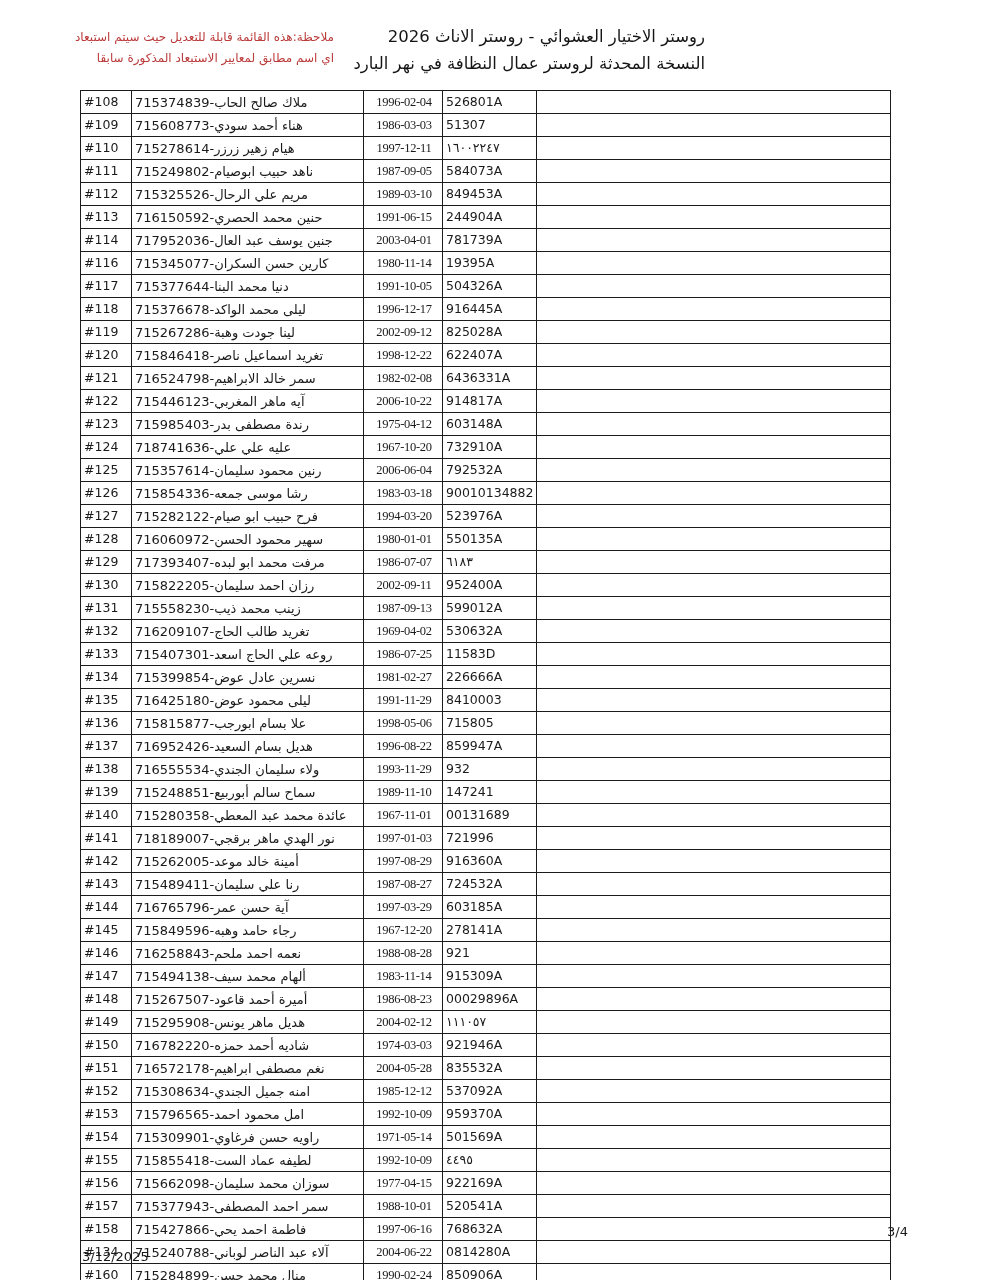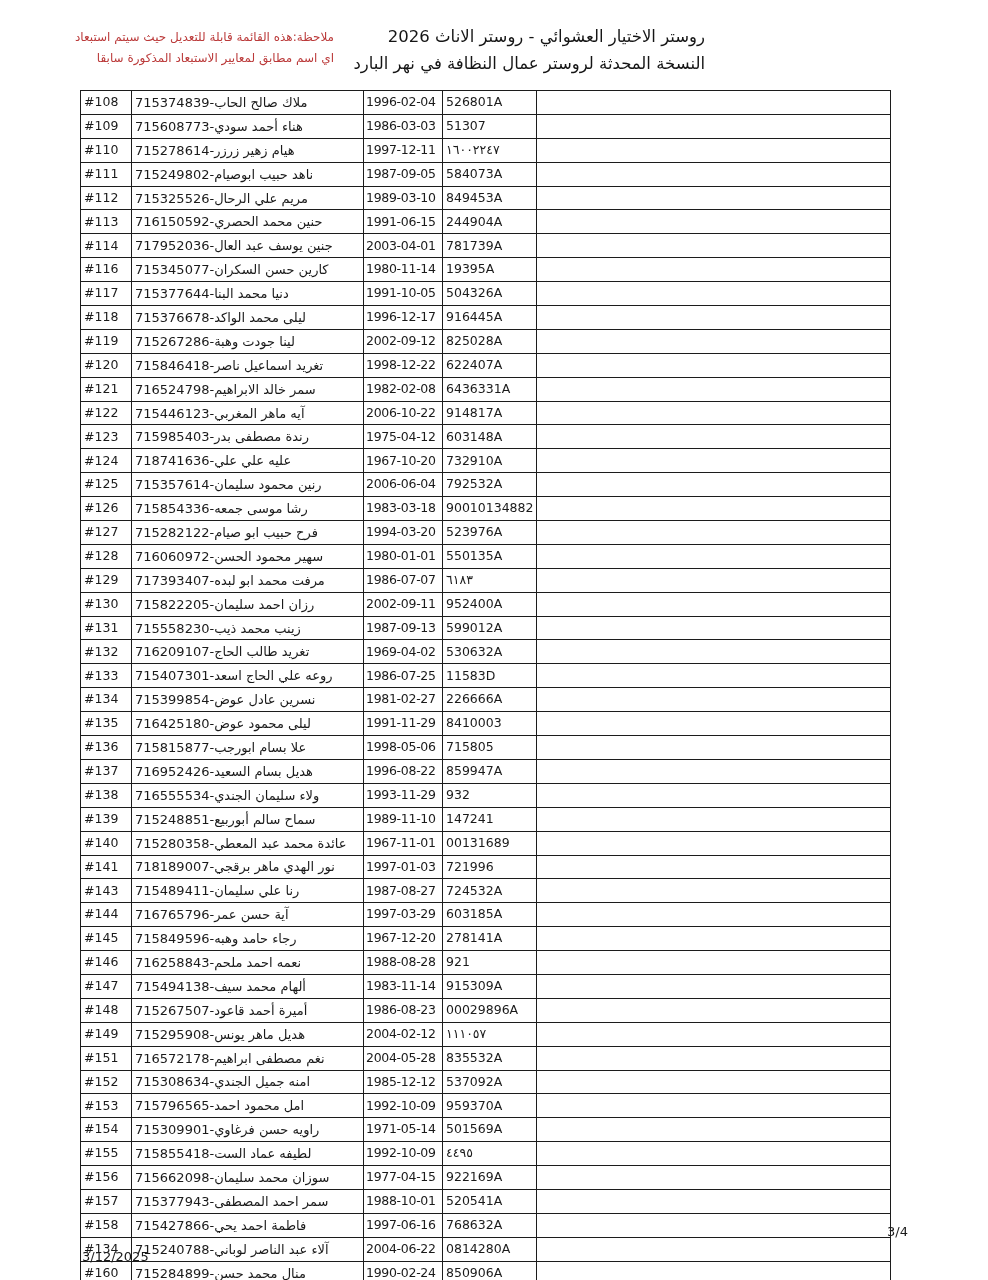--- a/index.html
+++ b/index.html
@@ -50,21 +50,21 @@
     border: 1px solid #1c1c1c;
     font-size: 12.5px;
     padding: 0 0 0 3px;
     white-space: nowrap;
     overflow: hidden;
     vertical-align: middle;
     line-height: 1;
   }
   .c-num   { text-align: left; }
   .c-name  { direction: rtl; text-align: left; font-size: 13px !important; }
-  .c-dob   { text-align: left; letter-spacing: -0.3px; padding-left: 2px !important; }
+  .c-dob   { text-align: center; letter-spacing: -0.3px; padding-left: 2px !important; font-family: Liberation Serif, serif; }
   .c-doc   { text-align: left; }
   .c-empty { }
 
   
   .footer-date {
     position: absolute;
     top: 1224px;
     left: 82px;
     font-size: 13px;
     margin-top: 25px;
@@ -323,20 +323,27 @@
         <td class="c-empty"></td>
       </tr>
       <tr>
         <td class="c-num">#141</td>
         <td class="c-name">نور الهدي ماهر برقجي-718189007</td>
         <td class="c-dob">1997-01-03</td>
         <td class="c-doc">721996</td>
         <td class="c-empty"></td>
       </tr>
       <tr>
+        <td class="c-num">#142</td>
+        <td class="c-name">أمينة خالد موعد-715262005</td>
+        <td class="c-dob">1997-08-29</td>
+        <td class="c-doc">916360A</td>
+        <td class="c-empty"></td>
+      </tr>
+      <tr>
         <td class="c-num">#143</td>
         <td class="c-name">رنا علي سليمان-715489411</td>
         <td class="c-dob">1987-08-27</td>
         <td class="c-doc">724532A</td>
         <td class="c-empty"></td>
       </tr>
       <tr>
         <td class="c-num">#144</td>
         <td class="c-name">آية حسن عمر-716765796</td>
         <td class="c-dob">1997-03-29</td>
@@ -372,20 +379,27 @@
         <td class="c-empty"></td>
       </tr>
       <tr>
         <td class="c-num">#149</td>
         <td class="c-name">هديل ماهر يونس-715295908</td>
         <td class="c-dob">2004-02-12</td>
         <td class="c-doc">١١١٠٥٧</td>
         <td class="c-empty"></td>
       </tr>
       <tr>
+        <td class="c-num">#150</td>
+        <td class="c-name">شاديه أحمد حمزه-716782220</td>
+        <td class="c-dob">1974-03-03</td>
+        <td class="c-doc">921946A</td>
+        <td class="c-empty"></td>
+      </tr>
+      <tr>
         <td class="c-num">#151</td>
         <td class="c-name">نغم مصطفى ابراهيم-716572178</td>
         <td class="c-dob">2004-05-28</td>
         <td class="c-doc">835532A</td>
         <td class="c-empty"></td>
       </tr>
       <tr>
         <td class="c-num">#152</td>
         <td class="c-name">امنه جميل الجندي-715308634</td>
         <td class="c-dob">1985-12-12</td>

